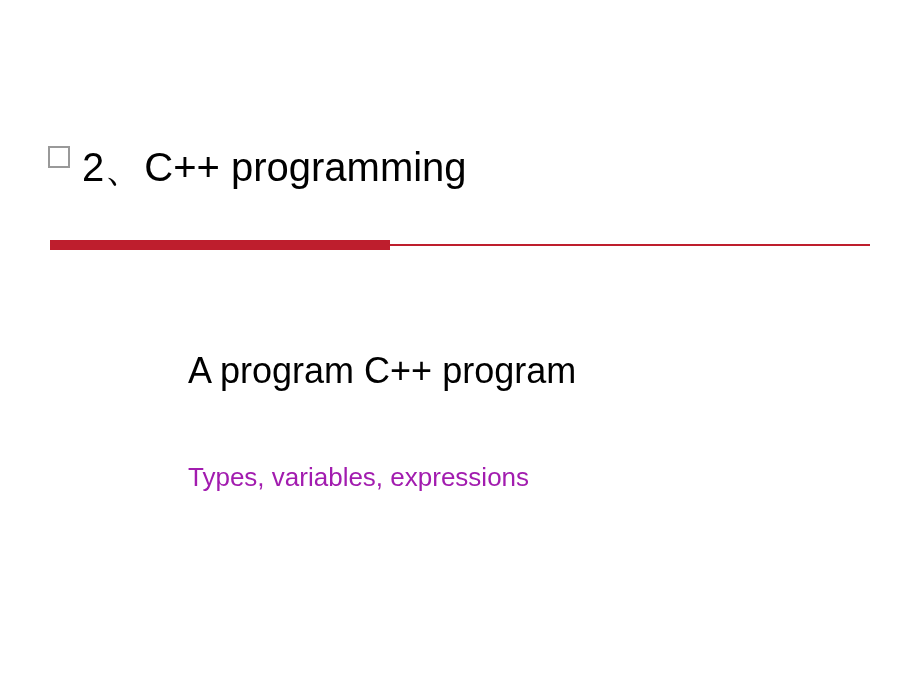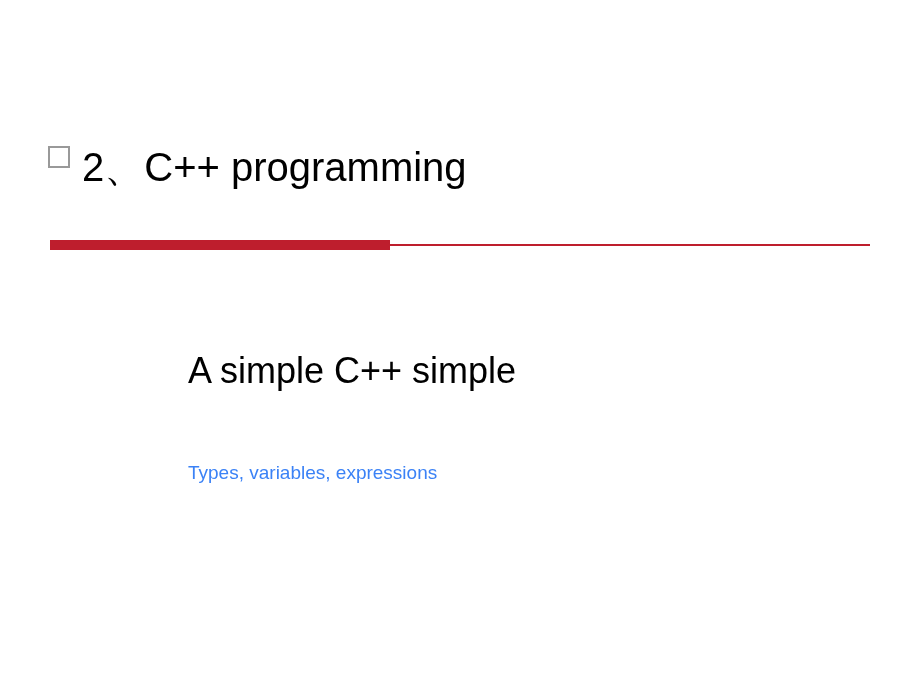--- a/index.html
+++ b/index.html
@@ -63,32 +63,32 @@
       margin-top: 100px;
       margin-left: 118px;
     }
     .subtitle {
       font-size: 36px;
       font-weight: normal;
       color: #000000;
       margin-bottom: 70px;
     }
     .description {
-      font-size: 19px;
+      font-size: 26px;
       font-weight: normal;
-      color: #3b82f6;
+      color: #a21caf;
     }
   </style>
 </head>
 <body>
 
 <div class="slide">
   <div class="title-marker"></div>
   <h1 class="title">2、C++ programming</h1>
   <div class="divider">
     <div class="divider-thick"></div>
     <div class="divider-thin"></div>
   </div>
   <div class="content">
-    <h2 class="subtitle">A simple C++ simple</h2>
+    <h2 class="subtitle">A program C++ program</h2>
     <p class="description">Types, variables, expressions</p>
   </div>
 </div>
 
 </body></html>

